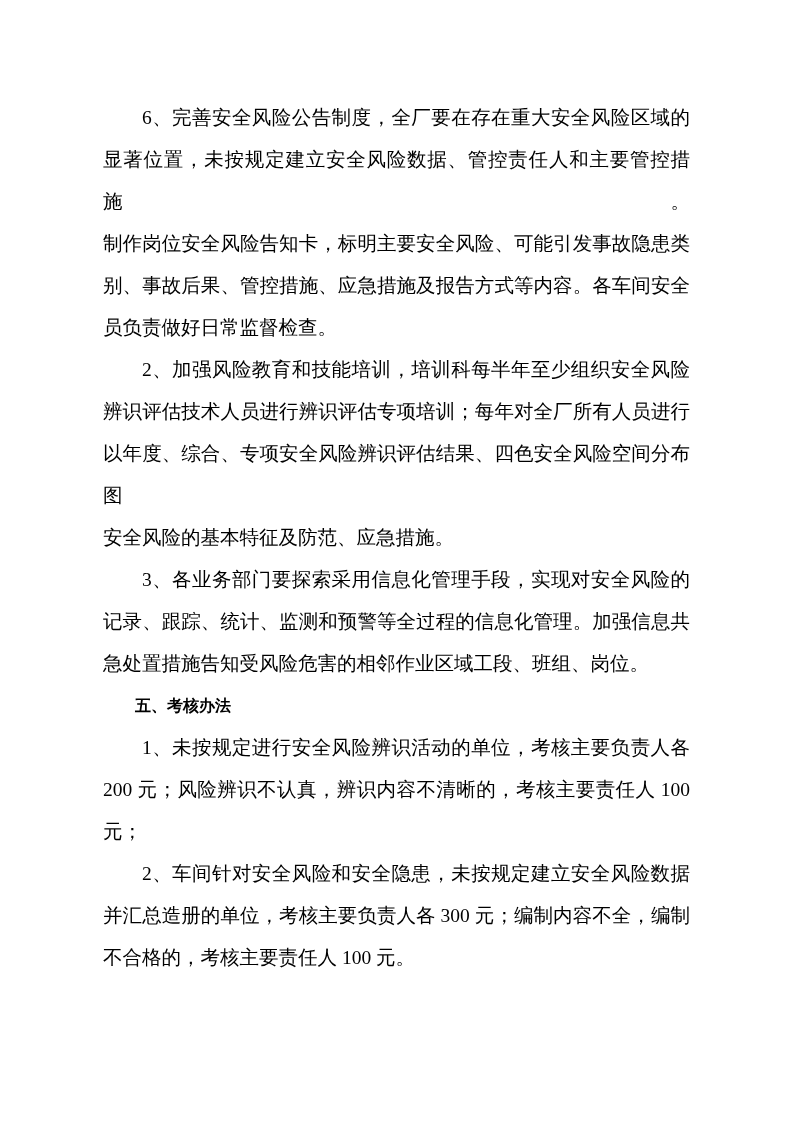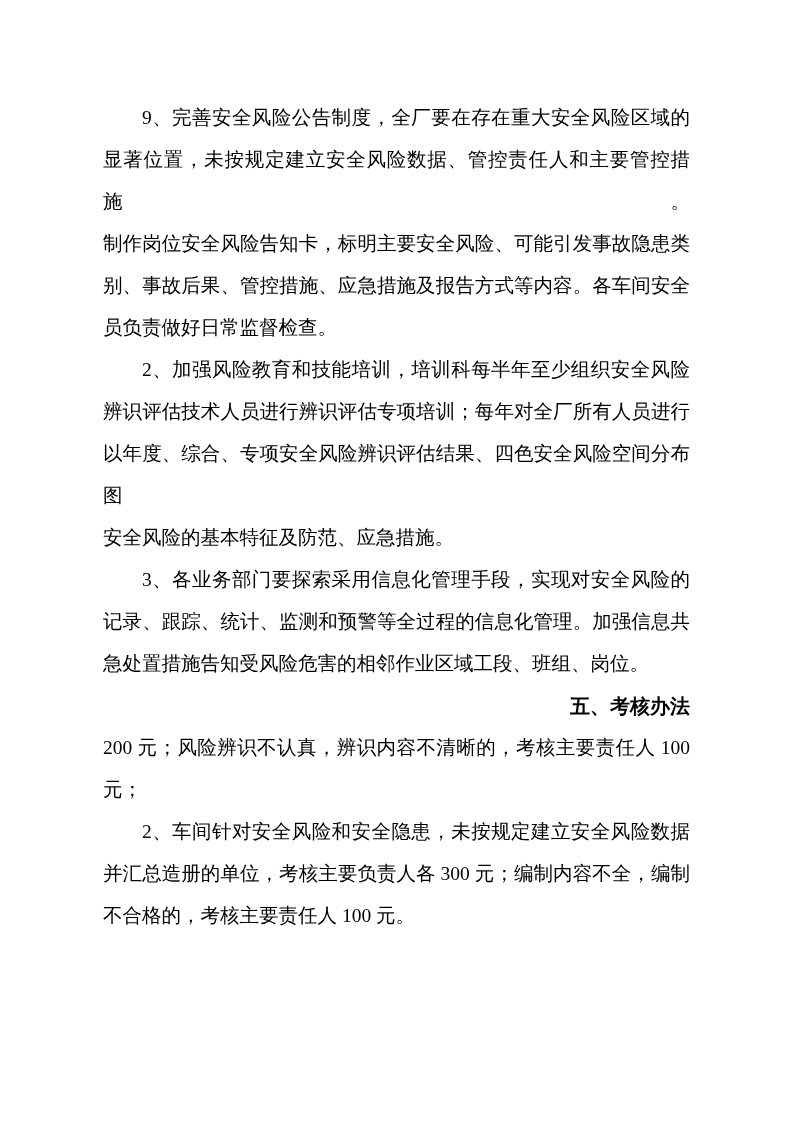--- a/index.html
+++ b/index.html
@@ -38,32 +38,31 @@
   .line.in {
     text-indent: 2em;
   }
   .heading {
     margin: 0;
     padding: 0;
     display: block;
     text-indent: 2em;
     font-weight: bold;
     font-family: "Liberation Sans", "DejaVu Sans", sans-serif;
-    font-size: 20px;
+    font-size: 16px;
     line-height: 42px;
-    text-align: right;
   }
 </style>
 </head>
 <body>
 
 <div class="page">
 
   <p class="para">
-    <span class="line j in">9、完善安全风险公告制度，全厂要在存在重大安全风险区域的</span>
+    <span class="line j in">6、完善安全风险公告制度，全厂要在存在重大安全风险区域的</span>
     <span class="line j">显著位置，未按规定建立安全风险数据、管控责任人和主要管控措施。</span>
     <span class="line j">制作岗位安全风险告知卡，标明主要安全风险、可能引发事故隐患类</span>
     <span class="line j">别、事故后果、管控措施、应急措施及报告方式等内容。各车间安全</span>
     <span class="line">员负责做好日常监督检查。</span>
   </p>
 
   <p class="para">
     <span class="line j in">2、加强风险教育和技能培训，培训科每半年至少组织安全风险</span>
     <span class="line j">辨识评估技术人员进行辨识评估专项培训；每年对全厂所有人员进行</span>
     <span class="line j">以年度、综合、专项安全风险辨识评估结果、四色安全风险空间分布图</span>
@@ -72,20 +71,21 @@
 
   <p class="para">
     <span class="line j in">3、各业务部门要探索采用信息化管理手段，实现对安全风险的</span>
     <span class="line j">记录、跟踪、统计、监测和预警等全过程的信息化管理。加强信息共</span>
     <span class="line">急处置措施告知受风险危害的相邻作业区域工段、班组、岗位。</span>
   </p>
 
   <h2 class="heading">五、考核办法</h2>
 
   <p class="para">
+    <span class="line j in">1、未按规定进行安全风险辨识活动的单位，考核主要负责人各</span>
     <span class="line j">200 元；风险辨识不认真，辨识内容不清晰的，考核主要责任人 100</span>
     <span class="line">元；</span>
   </p>
 
   <p class="para">
     <span class="line j in">2、车间针对安全风险和安全隐患，未按规定建立安全风险数据</span>
     <span class="line j">并汇总造册的单位，考核主要负责人各 300 元；编制内容不全，编制</span>
     <span class="line">不合格的，考核主要责任人 100 元。</span>
   </p>
 

